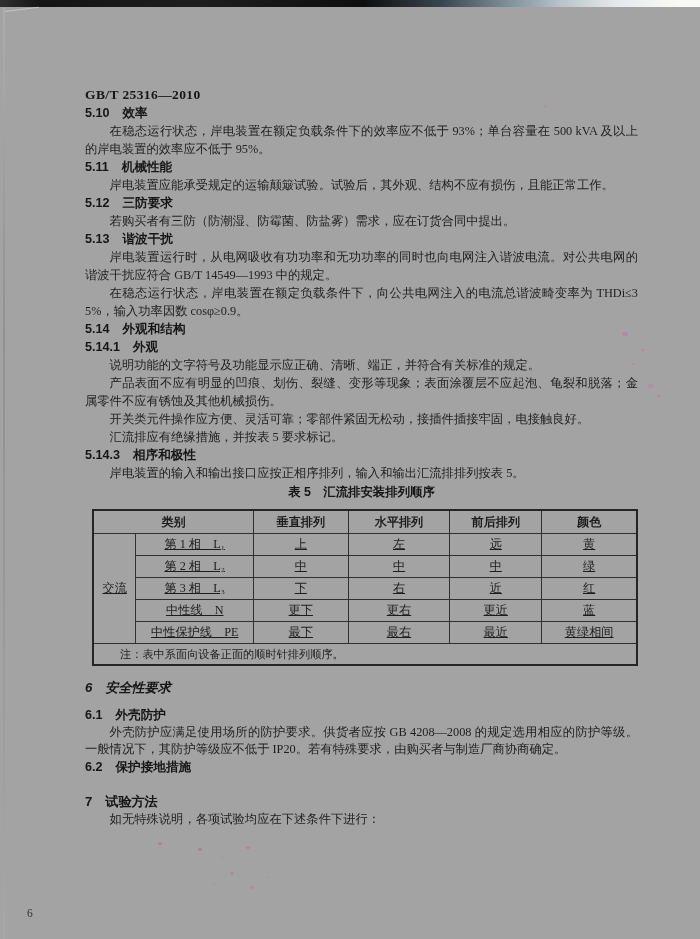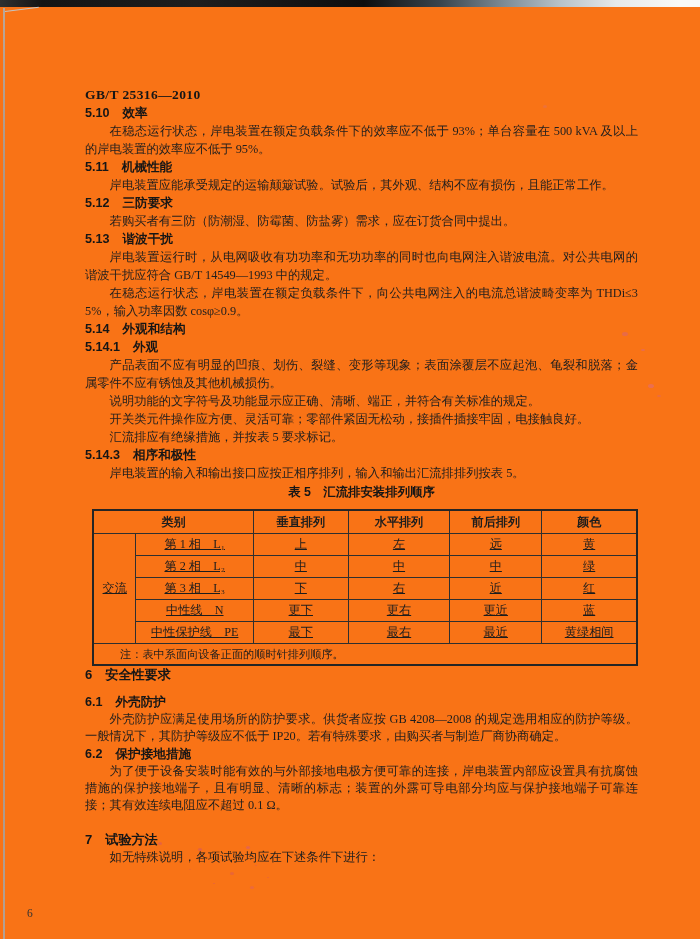--- a/index.html
+++ b/index.html
@@ -2,21 +2,21 @@
 <html><head>
 <meta charset="utf-8">
 <style>
   html,body{margin:0;padding:0;}
   body{
     width:700px;height:939px;position:relative;overflow:hidden;
     background:#fdfdfb;
     font-family:"Liberation Serif","DejaVu Serif",serif;
     color:#1c1c1c;
   }
-  .scan-page{position:absolute;inset:0;background:#f97316;}
+  .scan-page{position:absolute;inset:0;background:#a3a3a3;}
 
   
   .scan-top-edge{
     position:absolute;top:0;left:0;width:700px;height:7px;
     background:linear-gradient(90deg,
       #303030 0%, #141414 6%, #1e1e1e 28%, #0e0e0e 52%,
       #39454e 63%, #7d8b95 72%, #b7c2c9 80%, #e6e9ea 88%, #f9f9f7 97%);
   }
   .scan-corner-line{
     position:absolute;top:11px;left:5px;width:34px;height:1px;
@@ -63,21 +63,21 @@
     line-height:18px;color:#161616;
   }
   .sec-h{
     font-family:"Liberation Sans","DejaVu Sans",sans-serif;
     font-weight:bold;font-size:12.6px;line-height:18px;color:#161616;
     margin:0;
   }
   .sec-h .sec-title{margin-left:13px;}
   .h-510{}
   .clause-h{font-size:13.1px;}
-  .h-6{margin-top:0;line-height:18px;}
+  .h-6{margin-top:13px;line-height:18px;font-style:italic;}
   .h-61{margin-top:9px;}
   .h-7{margin-top:17px;}
   .h-71{margin-top:11px;}
 
   .para{
     margin:0;font-size:12.3px;line-height:18px;
     text-align:justify;text-indent:2em;color:#1e1e1e;
     word-break:break-all;
   }
   .tight{line-height:17px;}
@@ -144,22 +144,22 @@
     <p class="sec-h"><span>5.12</span><span class="sec-title">三防要求</span></p>
     <p class="para">若购买者有三防（防潮湿、防霉菌、防盐雾）需求，应在订货合同中提出。</p>
 
     <p class="sec-h"><span>5.13</span><span class="sec-title">谐波干扰</span></p>
     <p class="para">岸电装置运行时，从电网吸收有功功率和无功功率的同时也向电网注入谐波电流。对公共电网的谐波干扰应符合 GB/T 14549—1993 中的规定。</p>
     <p class="para">在稳态运行状态，岸电装置在额定负载条件下，向公共电网注入的电流总谐波畸变率为 THDi≤35%，输入功率因数 cosφ≥0.9。</p>
 
     <p class="sec-h"><span>5.14</span><span class="sec-title">外观和结构</span></p>
 
     <p class="sec-h"><span>5.14.1</span><span class="sec-title">外观</span></p>
+    <p class="para">说明功能的文字符号及功能显示应正确、清晰、端正，并符合有关标准的规定。</p>
     <p class="para">产品表面不应有明显的凹痕、划伤、裂缝、变形等现象；表面涂覆层不应起泡、龟裂和脱落；金属零件不应有锈蚀及其他机械损伤。</p>
-    <p class="para">说明功能的文字符号及功能显示应正确、清晰、端正，并符合有关标准的规定。</p>
 
     <p class="para">开关类元件操作应方便、灵活可靠；零部件紧固无松动，接插件插接牢固，电接触良好。</p>
     <p class="para">汇流排应有绝缘措施，并按表 5 要求标记。</p>
 
     <p class="sec-h"><span>5.14.3</span><span class="sec-title">相序和极性</span></p>
     <p class="para">岸电装置的输入和输出接口应按正相序排列，输入和输出汇流排排列按表 5。</p>
 
     <div class="tbl-caption">表 5　汇流排安装排列顺序</div>
     <table class="t5">
       <colgroup>
@@ -219,21 +219,20 @@
       </tr>
     </tbody>
       </table>
 
     <p class="sec-h clause-h h-6"><span>6</span><span class="sec-title">安全性要求</span></p>
 
     <p class="sec-h h-61"><span>6.1</span><span class="sec-title">外壳防护</span></p>
     <p class="para tight">外壳防护应满足使用场所的防护要求。供货者应按 GB 4208—2008 的规定选用相应的防护等级。一般情况下，其防护等级应不低于 IP20。若有特殊要求，由购买者与制造厂商协商确定。</p>
 
     <p class="sec-h"><span>6.2</span><span class="sec-title">保护接地措施</span></p>
-    <p class="para tight">为了便于设备安装时能有效的与外部接地电极方便可靠的连接，岸电装置内部应设置具有抗腐蚀措施的保护接地端子，且有明显、清晰的标志；装置的外露可导电部分均应与保护接地端子可靠连接；其有效连续电阻应不超过 0.1 Ω。</p>
 
     <p class="sec-h clause-h h-7"><span>7</span><span class="sec-title">试验方法</span></p>
 
     <p class="para tight">如无特殊说明，各项试验均应在下述条件下进行：</p>
 
   </div>
 
   <div class="page-number">6</div>
 
 </div>

